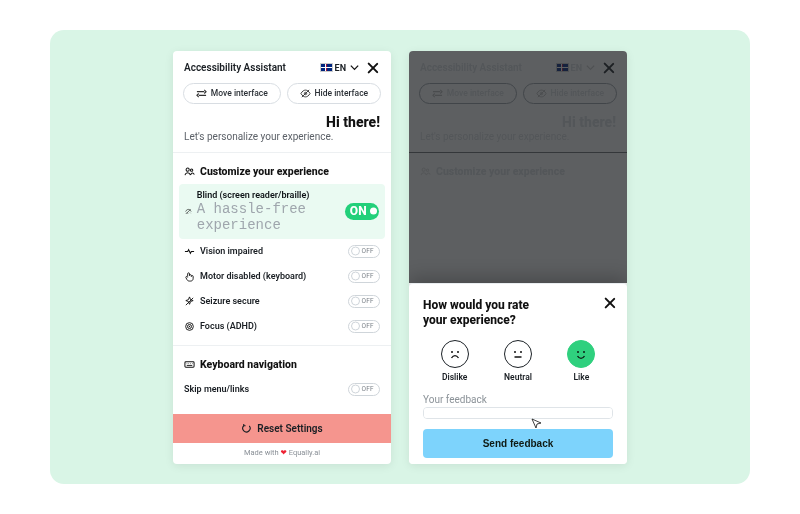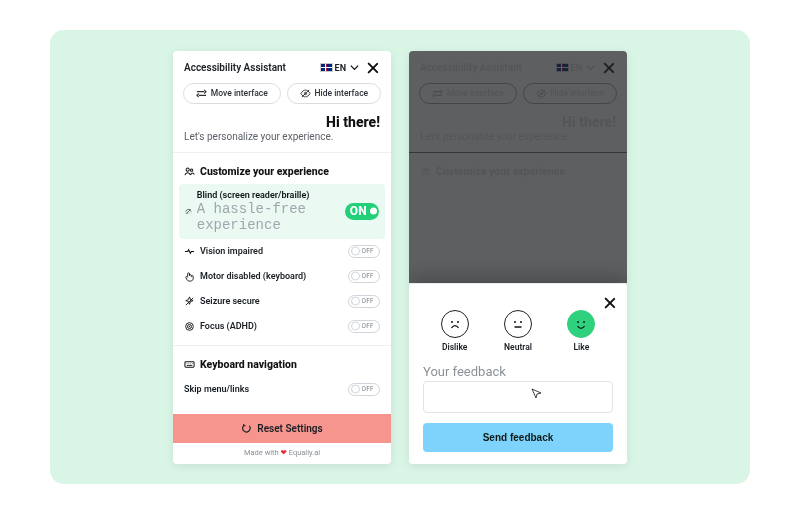--- a/index.html
+++ b/index.html
@@ -156,21 +156,21 @@
     width:28px; height:28px; border-radius:50%;
     border:1.5px solid #1c2227; display:flex; align-items:center; justify-content:center;
     background:#fff;
   }
   .face.sel .circle { background:#2fd07e; border-color:#2fd07e; }
   .face .cap { font-size:8.5px; font-weight:600; color:#1a1f24; }
   .cursor {
     position:absolute; width:12px; height:12px; left:108px; top:78px;
   }
 
-  .fb-label { font-size:13px; color:#8b9298; margin-top:6px; }
+  .fb-label { font-size:10px; color:#8b9298; margin-top:6px; }
   .fb-box {
     border:1px solid #dfe4e8; border-radius:4px;
     width:100%; height:54px; margin-top:2px; resize:none;
     padding:5px 6px; font-size:9px; color:#333;
   }
   .send {
     background:#7dd3fc; color:#0f1a14; border:none; border-radius:4px;
     font-size:10px; font-weight:700; padding:9px 0; margin-top:10px;
   }
 
@@ -362,20 +362,24 @@
             <path d="M1 10c.5-1.8 1.8-2.7 3-2.7s2.5.9 3 2.7M7.3 9.7c.3-1.2 1.2-2 2-2s1.5.6 1.9 1.8" fill="none" stroke="#ddd" stroke-width="1.1"></path>
           </svg>
         <span>Customize your experience</span>
       </div>
       <div class="dim"></div>
     </div>
 
     <div class="p2-base">
       <div class="sheet">
         <span class="close-x"></span>
+        <h3>
+          <span>How would you rate</span><br>
+          <span>your experience?</span>
+        </h3>
 
         <div class="faces" style="position:relative">
           <div class="face">
             <span class="circle">
               <svg width="18" height="18" viewBox="0 0 18 18">
                   <circle cx="6" cy="7" r="1" fill="#111"></circle>
                   <circle cx="12" cy="7" r="1" fill="#111"></circle>
                   <path d="M5.5 13c1-1.6 2.2-2.4 3.5-2.4s2.5.8 3.5 2.4" fill="none" stroke="#111" stroke-width="1.3"></path>
                 </svg>
             </span>

